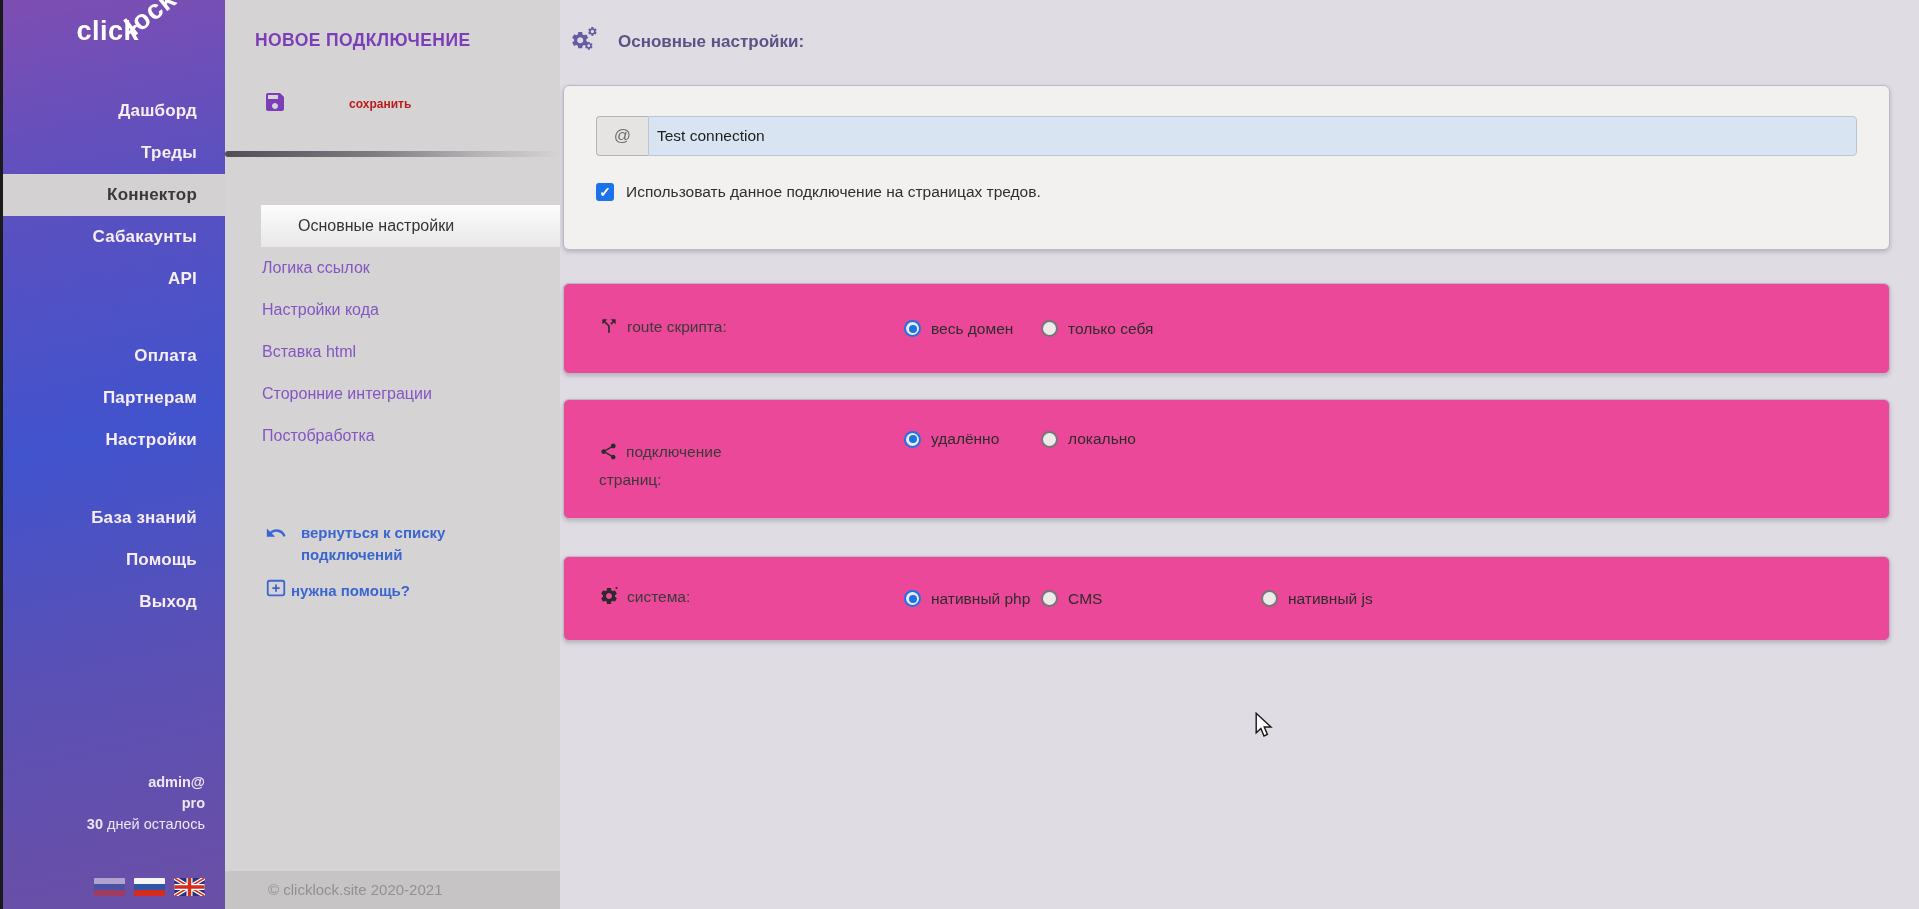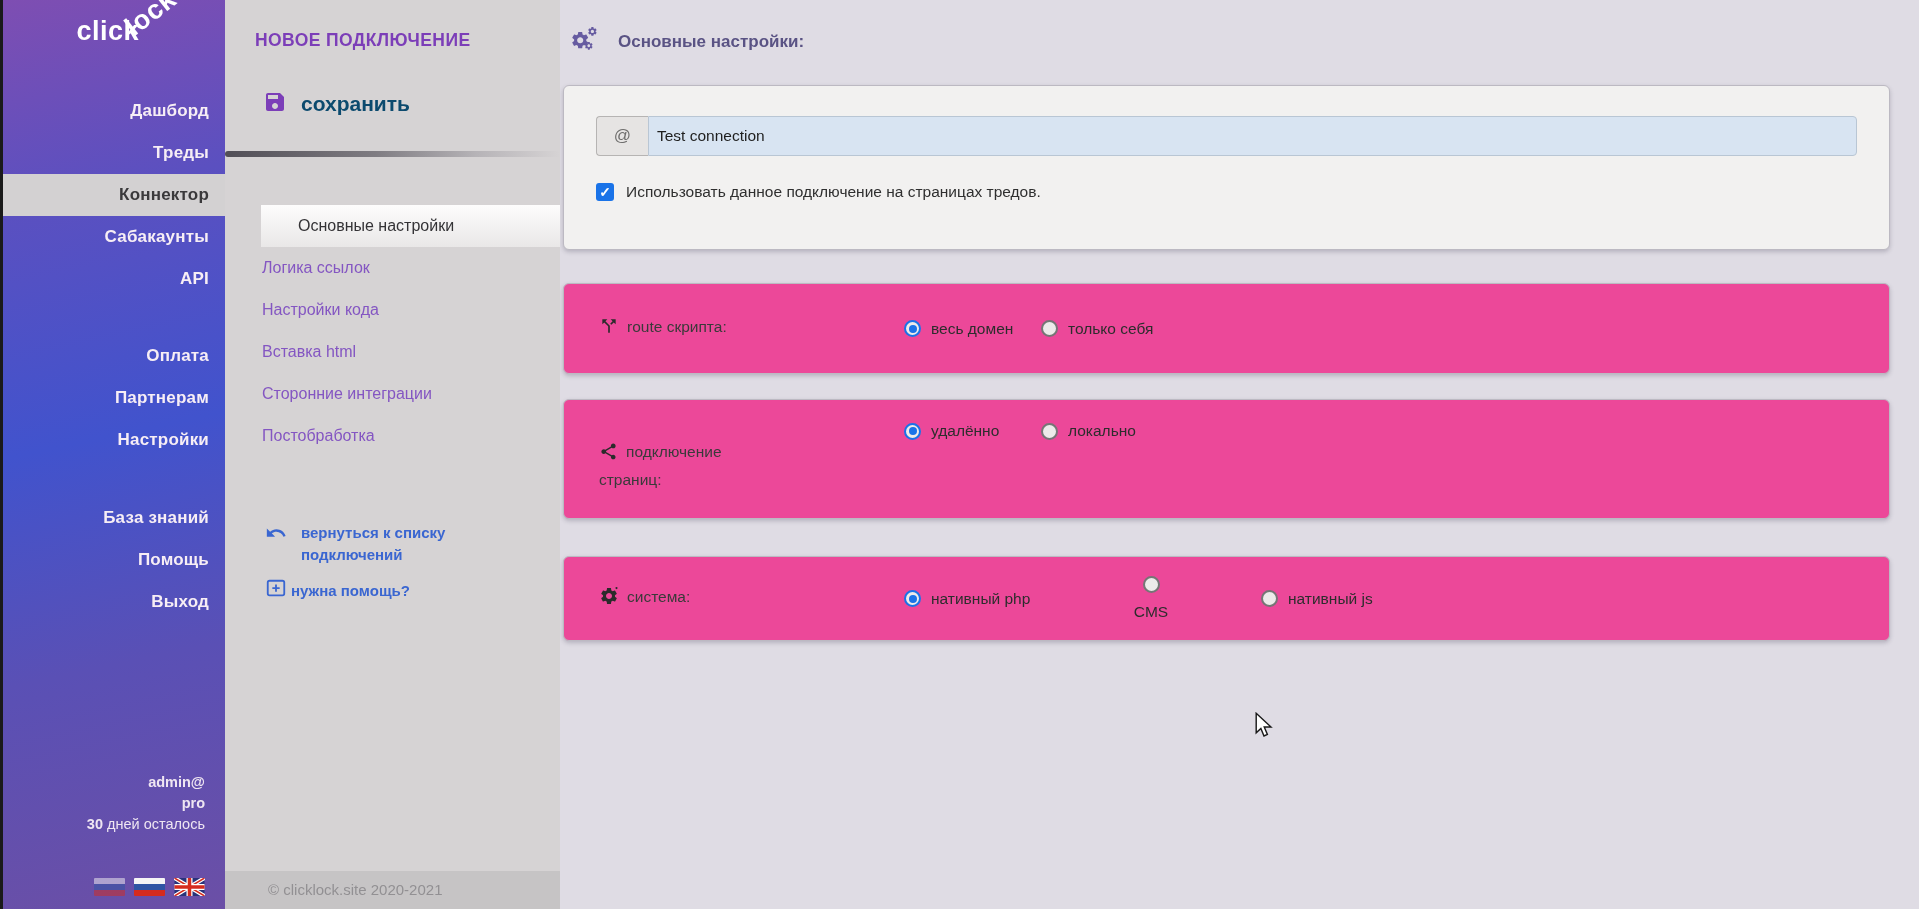--- a/index.html
+++ b/index.html
@@ -10,41 +10,41 @@
   .sidebar {
     position:absolute; left:0; top:0; width:225px; height:909px;
     background:linear-gradient(168deg,#7e4eb2 0%, #5b50c0 22%, #4153cd 48%, #5a50b5 72%, #6b4fa6 100%);
     border-left:3px solid #1a1a1a;
     color:#fdf2f7; z-index:3;
   }
   .logo { position:absolute; top:16px; right:30px; font-size:27px; font-weight:bold; color:#fff; letter-spacing:.5px; }
   .logo .lock { display:inline-block; transform:rotate(-38deg) translate(2px,-4px); transform-origin:left bottom; }
   .side-nav { position:absolute; top:90px; left:0; width:100%; }
   .side-item {
-    height:42px; line-height:42px; text-align:right; padding-right:16px;
+    height:42px; line-height:42px; text-align:right; padding-right:28px;
     font-size:17px; font-weight:bold; color:#f7eef5; cursor:pointer; letter-spacing:.2px;
   }
   .side-item.gap1 { margin-top:35px; }
   .side-item.gap2 { margin-top:36px; }
   .side-item.active { background:#d3d1d2; color:#3a393b; }
   .account { position:absolute; top:772px; right:20px; text-align:right; font-size:14.5px; line-height:21px; color:#efe6f2; }
   .account .email { font-weight:bold; }
   .account .plan { font-weight:bold; }
   .account .days b { font-weight:bold; }
   .flags { position:absolute; top:878px; right:20px; display:flex; gap:9px; }
   .flag { width:31px; height:18px; display:flex; flex-direction:column; overflow:hidden; border-radius:1px; cursor:pointer; }
   .flag div { flex:1; }
   .flag.muted { opacity:.5; }
   .flag svg { width:31px; height:18px; display:block; }
 
   
   .panel { position:absolute; left:225px; top:0; width:335px; height:909px; background:#d6d3d4; z-index:2; }
   .panel-title { position:absolute; top:30px; left:30px; font-size:17.5px; font-weight:bold; color:#7c3eb8; letter-spacing:.4px; }
   .save-btn { position:absolute; top:90px; left:38px; display:flex; align-items:center; gap:14px; cursor:pointer; }
-  .save-btn .label { font-size:21px; font-weight:bold; color:#0c4a6e; }
+  .save-btn .label { font-size:12px; font-weight:bold; color:#b91c1c;margin-left:48px; }
   .panel-divider { position:absolute; top:151px; left:0; width:100%; height:6px;
     background:linear-gradient(90deg,#514e56 0%, #7f7c82 45%, #b6b3b7 75%, rgba(190,188,192,0) 100%);
     border-radius:3px; }
   .panel-nav { position:absolute; top:205px; left:0; width:100%; }
   .panel-item { height:42px; line-height:42px; padding-left:37px; font-size:16px; color:#8456c2; cursor:pointer; }
   .panel-item.active { background:linear-gradient(#fdfcfc,#e9e7e7); color:#343336;margin-left:36px; }
   .back-link { position:absolute; top:522px; left:40px; display:flex; gap:14px; cursor:pointer; }
   .back-link .txt, .help-link .txt { font-size:15px; color:#3a66d1; font-weight:bold; line-height:22px; width:170px; }
   .help-link { position:absolute; top:578px; left:40px; display:flex; gap:4px; align-items:center; cursor:pointer; }
   .panel-footer-band { position:absolute; bottom:0; left:0; width:100%; height:38px; background:rgba(0,0,0,.07); }
@@ -79,23 +79,23 @@
   .check-row .txt { font-size:15.5px; color:#2f2f2f; }
 
   .group-card .lead { position:absolute; left:35px; top:0; bottom:0; display:flex; align-items:center; }
   .card2 { top:283px; height:91px; }
   .card3 { top:399px; height:120px; }
   .card4 { top:556px; height:85px; }
   .card3 .lead { align-items:flex-start; padding-top:40px; }
   .group-label-wrap { font-size:15.5px; color:#3a3a3a; width:160px; line-height:24px; }
   .group-label-wrap .gicon { display:inline-block; vertical-align:-4px; margin-right:8px; }
   .opts { position:absolute; left:340px; top:0; bottom:0; display:flex; align-items:center; }
-  .card3 .opts { align-items:flex-start; padding-top:22px; }
+  .card3 .opts { align-items:flex-start; padding-top:30px; }
   .opt { display:flex; align-items:center; gap:10px; min-width:137px; cursor:pointer; }
-  .group-card[data-group="2"] .opt:nth-child(2) { min-width:220px;flex-direction:column; }
+  .group-card[data-group="2"] .opt:nth-child(2) { min-width:220px; }
   .opt-text { font-size:15.5px; color:#2d2d2d; }
   .radio { width:17px; height:17px; border:2px solid #767676; border-radius:50%; position:relative; flex:none; background:#edebea; }
   .opt.sel .radio { border-color:#1a73e8; }
   .opt.sel .radio::after {
     content:""; position:absolute; left:2.5px; top:2.5px; width:8px; height:8px;
     border-radius:50%; background:#1a73e8;
   }
 
   .cursor { position:absolute; left:719px; top:712px; z-index:9; }
 </style>

